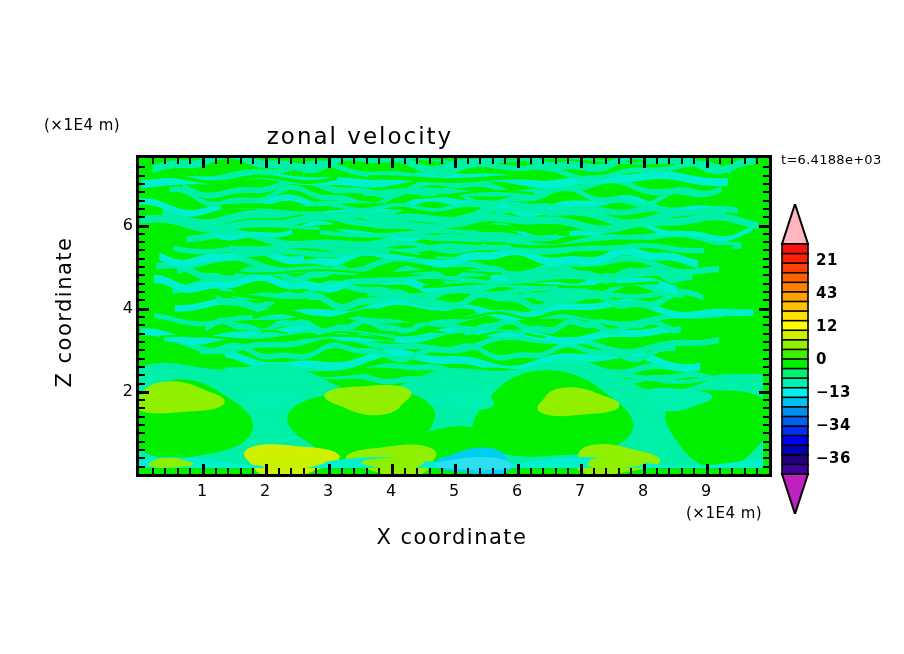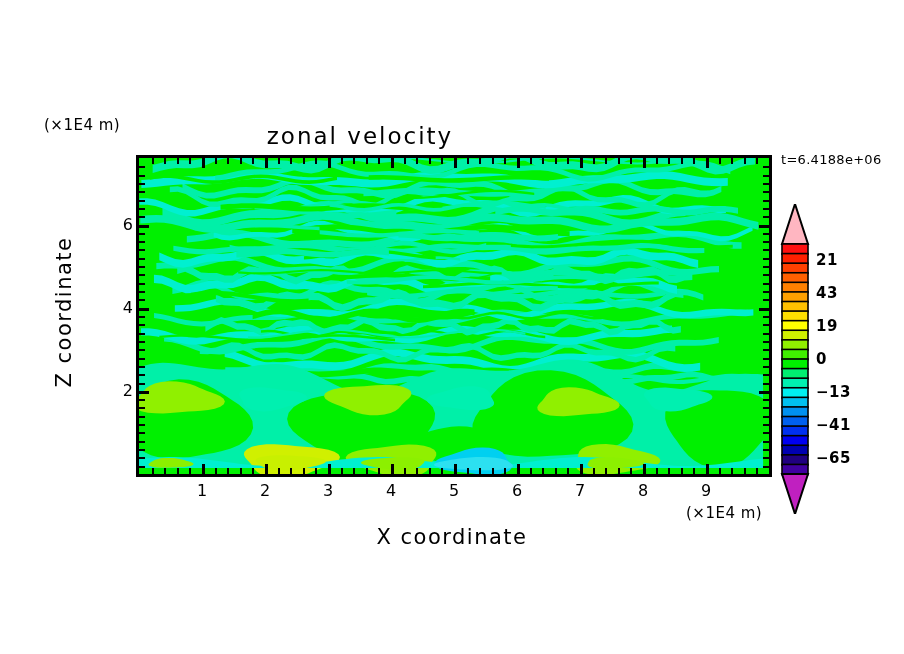--- a/index.html
+++ b/index.html
@@ -48,21 +48,21 @@
          letter-spacing:0.5px;white-space:nowrap;}
 </style>
 </head>
 <body>
 
 <div class="abs" id="title">zonal velocity</div>
 
 <div class="abs" id="unit-top-left">(×1E4 m)</div>
 <div class="abs" id="unit-bottom-right">(×1E4 m)</div>
 
-<div class="abs" id="timestamp">t=6.4188e+06</div>
+<div class="abs" id="timestamp">t=6.4188e+03</div>
 
 <div class="abs" id="plot-frame">
   <svg id="plot-canvas" viewBox="0 0 636 322" preserveAspectRatio="none">
     <rect x="0" y="0" width="636" height="322" fill="#00F000"></rect>
     <g id="striations">
         <polygon points="49.0,222.8 57.0,222.2 65.0,220.4 73.0,218.3 81.0,217.3 89.0,218.2 97.0,220.1 105.0,221.6 113.0,222.1 121.0,222.0 129.0,222.4 137.0,223.6 145.0,224.9 153.0,225.0 161.0,223.4 169.0,221.0 177.0,219.2 185.0,218.9 193.0,219.5 201.0,219.9 209.0,219.5 217.0,219.0 225.0,219.5 233.0,221.4 241.0,223.7 249.0,225.1 257.0,224.8 265.0,223.4 273.0,222.2 281.0,221.8 289.0,221.9 297.0,221.4 305.0,219.8 313.0,218.0 321.0,217.4 329.0,218.5 337.0,220.7 345.0,222.5 353.0,223.0 361.0,222.7 369.0,222.8 377.0,223.6 385.0,224.6 393.0,224.4 401.0,222.6 409.0,220.2 417.0,218.5 425.0,218.3 433.0,219.2 441.0,220.0 449.0,220.0 457.0,219.8 465.0,220.3 473.0,222.1 481.0,224.3 489.0,225.4 497.0,224.8 505.0,223.0 513.0,221.5 521.0,221.0 529.0,221.1 537.0,220.7 545.0,219.4 553.0,218.0 561.0,217.7 569.0,219.1 577.0,221.5 585.0,223.3 593.0,223.8 601.0,223.3 609.0,223.0 617.0,223.4 617.0,229.2 609.0,228.7 601.0,229.0 593.0,229.5 585.0,229.1 577.0,227.2 569.0,224.8 561.0,223.4 553.0,223.7 545.0,225.1 537.0,226.4 529.0,226.8 521.0,226.7 513.0,227.2 505.0,228.8 497.0,230.6 489.0,231.2 481.0,230.1 473.0,227.9 465.0,226.1 457.0,225.5 449.0,225.8 441.0,225.8 433.0,225.0 425.0,224.1 417.0,224.2 409.0,225.9 401.0,228.4 393.0,230.1 385.0,230.3 377.0,229.4 369.0,228.5 361.0,228.5 353.0,228.7 345.0,228.2 337.0,226.4 329.0,224.3 321.0,223.1 313.0,223.7 305.0,225.5 297.0,227.1 289.0,227.7 281.0,227.6 273.0,227.9 265.0,229.2 257.0,230.6 249.0,230.9 241.0,229.5 233.0,227.1 225.0,225.2 217.0,224.7 209.0,225.2 201.0,225.6 193.0,225.2 185.0,224.6 177.0,225.0 169.0,226.7 161.0,229.2 153.0,230.7 145.0,230.6 137.0,229.3 129.0,228.1 121.0,227.8 113.0,227.9 105.0,227.4 97.0,225.8 89.0,223.9 81.0,223.1 73.0,224.0 65.0,226.1 57.0,227.9 49.0,228.5" fill="#00F0A8"></polygon>
         <polygon points="87.1,213.3 95.1,213.3 103.1,213.3 111.1,212.6 119.1,210.9 127.1,208.9 135.1,207.7 143.1,208.1 151.1,209.8 159.1,211.8 167.1,213.2 175.1,213.6 183.1,213.4 191.1,213.5 199.1,214.5 207.1,215.7 215.1,216.3 223.1,215.4 231.1,213.3 239.1,210.9 247.1,209.3 255.1,209.1 263.1,209.8 271.1,210.5 279.1,210.6 287.1,210.1 295.1,210.0 303.1,211.0 311.1,213.0 319.1,215.3 327.1,216.7 335.1,216.4 343.1,215.0 351.1,213.4 359.1,212.4 367.1,212.3 375.1,212.3 383.1,211.7 391.1,210.2 399.1,208.6 407.1,207.8 415.1,208.6 423.1,210.6 431.1,212.9 439.1,214.3 447.1,214.5 455.1,214.1 463.1,213.9 471.1,214.5 479.1,215.4 487.1,215.6 495.1,214.5 503.1,212.2 511.1,209.8 519.1,208.5 527.1,208.6 535.1,209.7 543.1,210.8 551.1,211.1 559.1,211.0 559.1,217.4 551.1,217.5 543.1,217.2 535.1,216.1 527.1,215.0 519.1,214.9 511.1,216.3 503.1,218.6 495.1,220.9 487.1,222.0 479.1,221.8 471.1,220.9 463.1,220.4 455.1,220.5 447.1,220.9 439.1,220.7 431.1,219.3 423.1,217.0 415.1,215.0 407.1,214.2 399.1,215.0 391.1,216.6 383.1,218.1 375.1,218.8 367.1,218.7 359.1,218.9 351.1,219.8 343.1,221.4 335.1,222.8 327.1,223.1 319.1,221.7 311.1,219.5 303.1,217.4 295.1,216.4 287.1,216.5 279.1,217.0 271.1,216.9 263.1,216.2 255.1,215.5 247.1,215.7 239.1,217.3 231.1,219.7 223.1,221.9 215.1,222.7 207.1,222.1 199.1,220.9 191.1,220.0 183.1,219.8 175.1,220.0 167.1,219.6 159.1,218.3 151.1,216.2 143.1,214.5 135.1,214.1 127.1,215.3 119.1,217.3 111.1,219.0 103.1,219.8 95.1,219.7 87.1,219.7" fill="#00F0A8"></polygon>
         <polygon points="86.5,194.9 94.5,196.7 102.5,199.6 110.5,202.8 118.5,205.8 126.5,207.8 134.5,208.7 142.5,208.5 150.5,207.7 158.5,206.8 166.5,206.3 174.5,206.4 182.5,207.0 190.5,207.8 198.5,208.2 206.5,207.7 214.5,206.0 222.5,203.4 230.5,200.3 238.5,197.3 246.5,195.0 254.5,194.0 262.5,194.4 270.5,195.9 278.5,197.9 286.5,199.8 294.5,201.2 302.5,201.8 310.5,201.9 318.5,201.7 326.5,201.9 334.5,202.8 342.5,204.5 350.5,206.8 358.5,209.3 366.5,211.2 374.5,212.0 382.5,211.4 390.5,209.5 398.5,206.8 406.5,203.9 414.5,201.3 422.5,199.7 430.5,199.1 438.5,199.2 446.5,199.6 454.5,199.8 462.5,199.5 470.5,198.5 478.5,197.1 486.5,195.9 494.5,195.4 502.5,196.0 510.5,197.9 518.5,200.8 526.5,204.1 534.5,207.1 542.5,209.2 550.5,210.2 558.5,209.9 566.5,208.7 566.5,216.6 558.5,217.8 550.5,218.0 542.5,217.1 534.5,215.0 526.5,212.0 518.5,208.7 510.5,205.8 502.5,203.9 494.5,203.3 486.5,203.8 478.5,205.0 470.5,206.4 462.5,207.4 454.5,207.7 446.5,207.5 438.5,207.1 430.5,206.9 422.5,207.6 414.5,209.2 406.5,211.7 398.5,214.7 390.5,217.4 382.5,219.3 374.5,219.9 366.5,219.1 358.5,217.1 350.5,214.7 342.5,212.4 334.5,210.7 326.5,209.8 318.5,209.6 310.5,209.8 302.5,209.7 294.5,209.1 286.5,207.7 278.5,205.7 270.5,203.7 262.5,202.3 254.5,201.9 246.5,202.9 238.5,205.2 230.5,208.2 222.5,211.3 214.5,213.9 206.5,215.6 198.5,216.1 190.5,215.7 182.5,214.9 174.5,214.3 166.5,214.2 158.5,214.7 150.5,215.6 142.5,216.4 134.5,216.6 126.5,215.7 118.5,213.7 110.5,210.7 102.5,207.5 94.5,204.6 86.5,202.8" fill="#00F0D0"></polygon>
         <polygon points="61.4,194.1 69.4,194.2 77.4,193.0 85.4,190.2 93.4,187.8 101.4,188.3 109.4,192.0 117.4,196.6 125.4,199.5 133.4,199.5 141.4,198.4 149.4,198.2 157.4,199.4 165.4,200.1 173.4,198.2 181.4,193.8 189.4,189.4 197.4,187.8 205.4,189.3 213.4,192.1 221.4,193.7 229.4,193.7 237.4,193.9 245.4,196.0 253.4,199.8 261.4,202.7 269.4,202.4 277.4,198.9 285.4,194.8 293.4,192.6 301.4,192.5 309.4,192.8 317.4,191.7 325.4,189.5 333.4,188.4 341.4,190.6 349.4,195.2 357.4,199.5 365.4,201.1 373.4,199.9 381.4,198.2 389.4,197.8 397.4,198.5 405.4,198.2 413.4,195.3 421.4,190.8 429.4,187.6 437.4,187.7 445.4,190.7 453.4,194.0 461.4,195.5 469.4,195.4 477.4,195.9 485.4,198.2 493.4,201.3 501.4,202.7 509.4,200.6 517.4,196.1 525.4,192.1 533.4,190.8 541.4,191.5 541.4,197.2 533.4,196.5 525.4,197.8 517.4,201.8 509.4,206.3 501.4,208.4 493.4,207.0 485.4,203.9 477.4,201.6 469.4,201.1 461.4,201.2 453.4,199.7 445.4,196.4 437.4,193.4 429.4,193.3 421.4,196.5 413.4,201.0 405.4,203.9 397.4,204.2 389.4,203.5 381.4,203.9 373.4,205.6 365.4,206.8 357.4,205.2 349.4,200.9 341.4,196.3 333.4,194.2 325.4,195.2 317.4,197.4 309.4,198.5 301.4,198.2 293.4,198.3 285.4,200.5 277.4,204.6 269.4,208.1 261.4,208.4 253.4,205.5 245.4,201.7 237.4,199.6 229.4,199.4 221.4,199.4 213.4,197.8 205.4,195.0 197.4,193.5 189.4,195.1 181.4,199.5 173.4,203.9 165.4,205.8 157.4,205.1 149.4,203.9 141.4,204.1 133.4,205.2 125.4,205.2 117.4,202.3 109.4,197.7 101.4,194.0 93.4,193.5 85.4,195.9 77.4,198.7 69.4,199.9 61.4,199.8" fill="#00F0A8"></polygon>
         <polygon points="25.3,180.9 33.3,181.8 41.3,183.8 49.3,186.6 57.3,189.6 65.3,192.2 73.3,193.8 81.3,194.2 89.3,193.4 97.3,191.7 105.3,189.8 113.3,188.3 121.3,187.3 129.3,187.1 137.3,187.2 145.3,187.3 153.3,186.8 161.3,185.5 169.3,183.5 177.3,181.1 185.3,179.0 193.3,177.6 201.3,177.5 209.3,178.7 217.3,181.0 225.3,183.7 233.3,186.3 241.3,188.2 249.3,189.2 257.3,189.4 265.3,189.0 273.3,188.7 281.3,188.9 289.3,189.7 297.3,190.9 305.3,192.2 313.3,193.1 321.3,192.9 329.3,191.6 337.3,189.2 345.3,186.2 353.3,183.1 361.3,180.8 369.3,179.5 377.3,179.3 385.3,180.2 393.3,181.4 401.3,182.6 409.3,183.2 417.3,183.2 425.3,182.9 433.3,182.5 441.3,182.7 449.3,183.7 457.3,185.7 465.3,188.4 473.3,191.2 481.3,193.4 489.3,194.6 497.3,194.5 505.3,193.2 513.3,191.1 521.3,188.8 529.3,186.9 537.3,185.7 545.3,185.3 553.3,185.3 561.3,185.4 569.3,185.1 577.3,184.0 585.3,182.4 585.3,188.4 577.3,190.1 569.3,191.1 561.3,191.4 553.3,191.3 545.3,191.3 537.3,191.7 529.3,192.9 521.3,194.8 513.3,197.1 505.3,199.2 497.3,200.5 489.3,200.6 481.3,199.4 473.3,197.2 465.3,194.4 457.3,191.7 449.3,189.8 441.3,188.7 433.3,188.5 425.3,188.9 417.3,189.3 409.3,189.2 401.3,188.6 393.3,187.4 385.3,186.2 377.3,185.4 369.3,185.5 361.3,186.8 353.3,189.2 345.3,192.2 337.3,195.2 329.3,197.6 321.3,198.9 313.3,199.1 305.3,198.2 297.3,196.9 289.3,195.7 281.3,194.9 273.3,194.7 265.3,195.0 257.3,195.4 249.3,195.2 241.3,194.2 233.3,192.3 225.3,189.7 217.3,187.0 209.3,184.7 201.3,183.5 193.3,183.6 185.3,185.0 177.3,187.1 169.3,189.5 161.3,191.5 153.3,192.8 145.3,193.3 137.3,193.2 129.3,193.1 121.3,193.4 113.3,194.3 105.3,195.9 97.3,197.7 89.3,199.4 81.3,200.2 73.3,199.8 65.3,198.2 57.3,195.6 49.3,192.6 41.3,189.8 33.3,187.8 25.3,186.9" fill="#00F0A8"></polygon>
@@ -368,19 +368,19 @@
       <rect x="4" y="222.08333333333334" width="26" height="10.183333333333334" fill="#0030F0" stroke="#000" stroke-width="1.6"></rect>
       <rect x="4" y="231.66666666666669" width="26" height="10.183333333333334" fill="#0000F0" stroke="#000" stroke-width="1.6"></rect>
       <rect x="4" y="241.25" width="26" height="10.183333333333334" fill="#0000B0" stroke="#000" stroke-width="1.6"></rect>
       <rect x="4" y="250.83333333333334" width="26" height="10.183333333333334" fill="#200080" stroke="#000" stroke-width="1.6"></rect>
       <rect x="4" y="260.4166666666667" width="26" height="10.183333333333334" fill="#4000A0" stroke="#000" stroke-width="1.6"></rect>
       <polygon points="17,310 30,270 4,270" fill="#C020C0" stroke="#000" stroke-width="2"></polygon>
     </svg>
   <div id="cb-labels">
       <div class="cblab" style="top: 47.4286px;">21</div>
       <div class="cblab" style="top: 80.2857px;">43</div>
-      <div class="cblab" style="top: 113.143px;">19</div>
+      <div class="cblab" style="top: 113.143px;">12</div>
       <div class="cblab" style="top: 146px;">0</div>
       <div class="cblab" style="top: 178.857px;">−13</div>
-      <div class="cblab" style="top: 211.714px;">−41</div>
-      <div class="cblab" style="top: 244.571px;">−65</div>
+      <div class="cblab" style="top: 211.714px;">−34</div>
+      <div class="cblab" style="top: 244.571px;">−36</div>
     </div>
 </div>
 
 </body></html>

